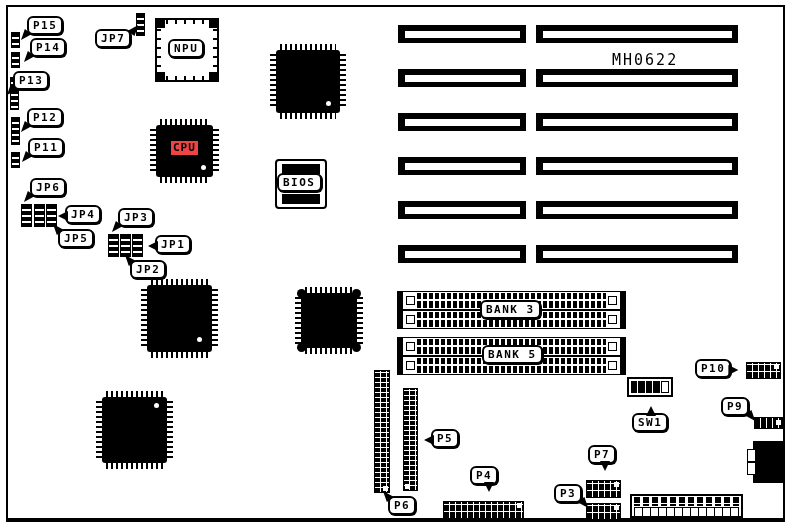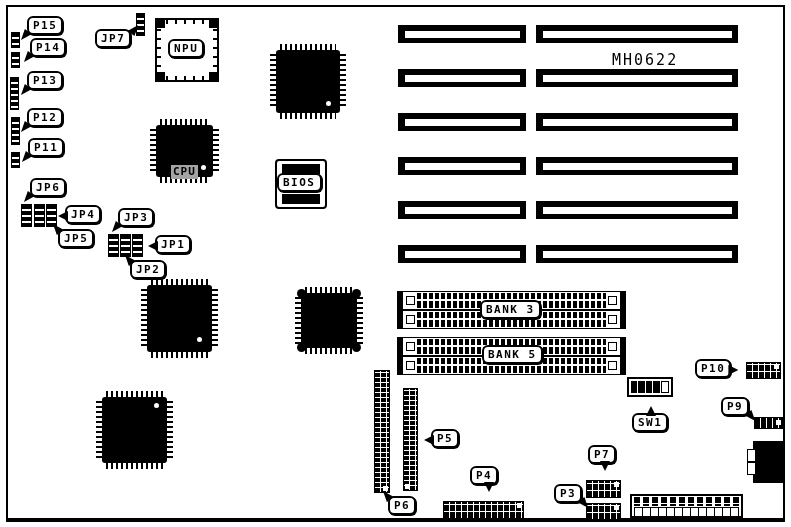--- a/index.html
+++ b/index.html
@@ -67,22 +67,22 @@
   #npu .cr{position:absolute;width:8px;height:8px;background:#000;}
   #npu .nk-h{position:absolute;left:9px;right:9px;height:4px;
              background-image:repeating-linear-gradient(90deg,#000 0 2px,transparent 2px 9px);}
   #npu .nk-v{position:absolute;top:9px;bottom:9px;width:4px;
              background-image:repeating-linear-gradient(180deg,#000 0 2px,transparent 2px 9px);}
 
   
   #bios{position:absolute;left:275px;top:159px;width:48px;height:46px;border:2px solid #000;border-radius:4px;background:#fff;}
   #bios .bar{position:absolute;left:5px;right:5px;height:10px;background:#000;}
 
-  .lbl-plain{position:absolute;background:#a3a3a3;font-size:11px;font-weight:bold;letter-spacing:1px;
-             line-height:14px;padding:0 2px;z-index:3;margin-top:24px;}
+  .lbl-plain{position:absolute;background:#ef4444;font-size:11px;font-weight:bold;letter-spacing:1px;
+             line-height:14px;padding:0 2px;z-index:3;}
 
   
   #sw1{position:absolute;left:627px;top:377px;width:46px;height:20px;border:2px solid #000;background:#fff;
        display:flex;gap:1px;padding:2px;box-sizing:border-box;}
   #sw1 span{flex:1;background:#000;}
   #sw1 span.off{background:#fff;border:1px solid #000;}
 
   
   #kbd{position:absolute;left:753px;top:441px;width:31px;height:42px;background:#000;}
   #kbd .tab{position:absolute;left:-6px;width:7px;height:11px;background:#fff;border:1px solid #000;}
@@ -292,21 +292,21 @@
   </div>
 
   <div id="pwr">
     <div class="tabs"></div>
     <div class="dash"></div>
     <div class="cells"></div>
   </div>
 
   <div class="co" style="left:27px;top:16px"><span>P15</span><span class="tail t-dl" style="left:-8px;bottom:-7px"></span></div>
   <div class="co" style="left:30px;top:38px"><span>P14</span><span class="tail t-dl" style="left:-8px;bottom:-7px"></span></div>
-  <div class="co" style="left:27px;top:71px"><span>P13</span><span class="tail t-dl" style="left:-8px;bottom:-7px"></span></div>
+  <div class="co" style="left:13px;top:71px"><span>P13</span><span class="tail t-dl" style="left:-8px;bottom:-7px"></span></div>
   <div class="co" style="left:27px;top:108px"><span>P12</span><span class="tail t-dl" style="left:-8px;bottom:-7px"></span></div>
   <div class="co" style="left:28px;top:138px"><span>P11</span><span class="tail t-dl" style="left:-8px;bottom:-7px"></span></div>
   <div class="co" style="left:95px;top:29px"><span>JP7</span><span class="tail t-ur" style="right:-9px;top:-6px"></span></div>
   <div class="co" style="left:30px;top:178px"><span>JP6</span><span class="tail t-dl" style="left:-8px;bottom:-7px"></span></div>
   <div class="co" style="left:65px;top:205px"><span>JP4</span><span class="tail t-l" style="left:-9px;top:4px"></span></div>
   <div class="co" style="left:58px;top:229px"><span>JP5</span><span class="tail t-ul" style="left:-7px;top:-7px"></span></div>
   <div class="co" style="left:118px;top:208px"><span>JP3</span><span class="tail t-dl" style="left:-8px;bottom:-7px"></span></div>
   <div class="co" style="left:155px;top:235px"><span>JP1</span><span class="tail t-l" style="left:-9px;top:4px"></span></div>
   <div class="co" style="left:130px;top:260px"><span>JP2</span><span class="tail t-ul" style="left:-7px;top:-7px"></span></div>
   <div class="co" style="left:431px;top:429px"><span>P5</span><span class="tail t-l" style="left:-9px;top:4px"></span></div>

